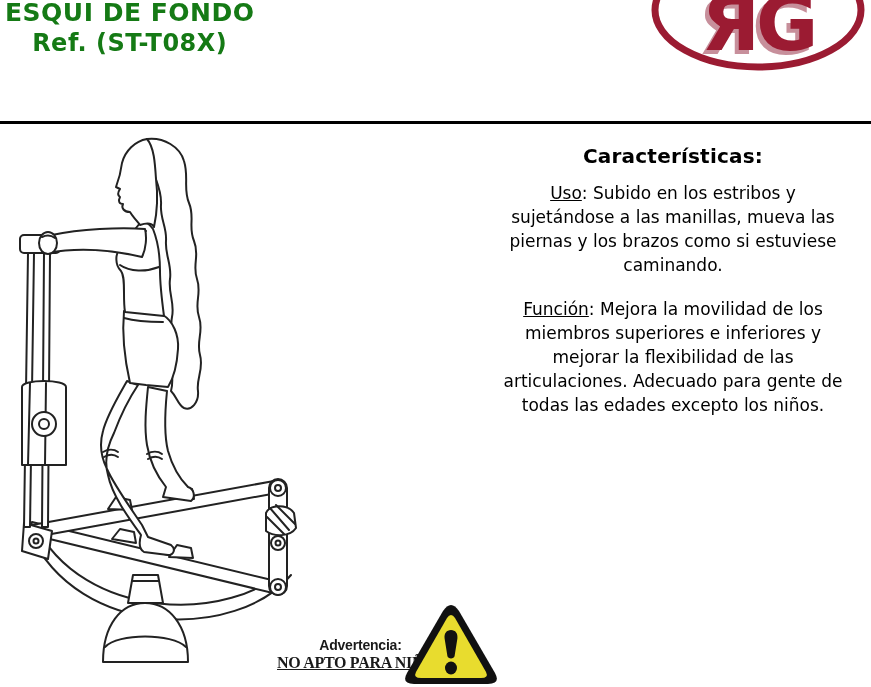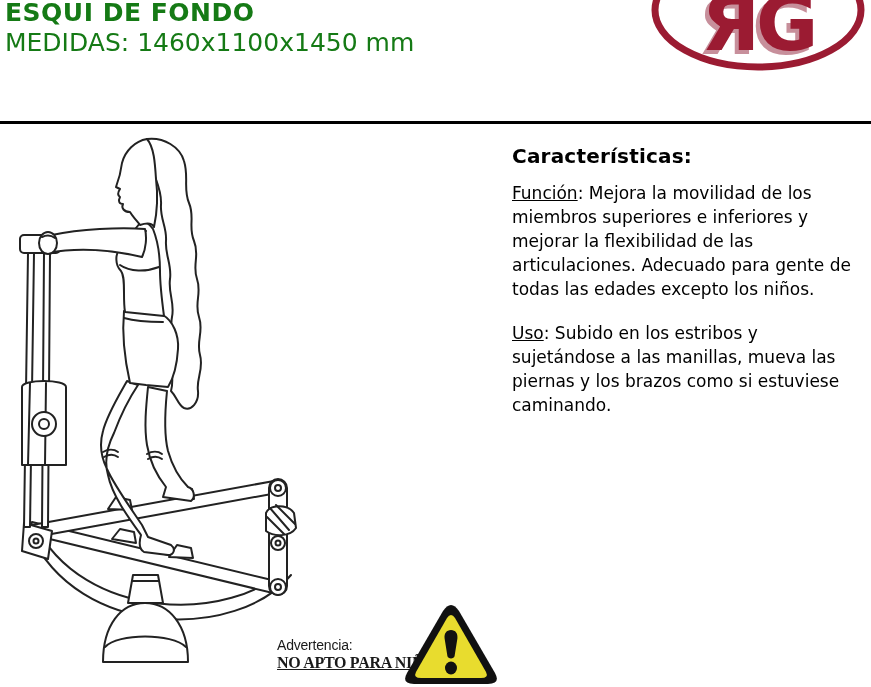--- a/index.html
+++ b/index.html
@@ -7,57 +7,58 @@
     --logo-red:#9b1b32;
     --logo-red-light:#c78f9b;
     --triangle-yellow:#e8dc2e;
     --ink:#1a1a1a;
   }
   *{margin:0;padding:0;box-sizing:border-box;}
   html,body{background:#fff;}
   #page{
     position:relative;width:871px;height:687px;background:#fff;overflow:hidden;
     font-family:"DejaVu Sans", sans-serif;
+    text-align:center;
   }
   
   .hdr{position:absolute;left:5px;top:-2px;color:var(--green);}
   .hdr .t1{font-size:25px;font-weight:bold;line-height:30px;letter-spacing:.5px;}
   .hdr .t2{font-size:24px;font-weight:bold;line-height:30px;letter-spacing:.5px;}
   .hdr .t3{font-size:25px;font-weight:normal;line-height:30px;}
   .logo{position:absolute;left:648px;top:0;}
   .logo-ellipse{fill:none;stroke:var(--logo-red);stroke-width:7px;}
   .logo-ink{fill:var(--logo-red);}
   .logo-ink-light{fill:var(--logo-red-light);}
   .logo text{font-family:"DejaVu Sans",sans-serif;font-weight:bold;}
   .divider{position:absolute;left:0;top:121px;width:871px;height:3px;background:#000;}
   
   .illus{position:absolute;left:8px;top:135px;}
   .ln{fill:none;stroke:#222;stroke-width:2;stroke-linecap:round;stroke-linejoin:round;}
   .shp{fill:#fff;stroke:#222;stroke-width:2;stroke-linecap:round;stroke-linejoin:round;}
   
-  .chars{position:absolute;left:512px;top:144px;width:354px;color:#000;}
+  .chars{position:absolute;left:496px;top:144px;width:354px;color:#000;}
   .chars h2{font-size:20px;font-weight:bold;margin-bottom:13px;letter-spacing:.2px;}
   .chars p{font-size:17px;line-height:24px;margin-bottom:20px;}
   .chars .lbl{text-decoration:underline;}
   
   .warn{position:absolute;left:277px;top:637px;color:var(--ink);font-family:"Liberation Sans",sans-serif;}
-  .warn .w1{font-size:14px;font-weight:normal;line-height:17px;letter-spacing:-.2px;}
+  .warn .w1{font-size:14px;font-weight:bold;line-height:17px;letter-spacing:-.2px;}
   .warn .w2{font-size:16px;font-weight:bold;text-decoration:underline;letter-spacing:-.3px;font-family:Liberation Serif, serif;}
   .tri{position:absolute;left:402px;top:602px;}
   .tri-yellow{fill:var(--triangle-yellow);}
   .tri-ink{fill:#111;}
 </style>
 </head>
 <body>
 
 <div id="page">
 
   <div class="hdr">
     <div class="t1">ESQUI DE FONDO</div>
-    <div class="t3">MEDIDAS: 1460x1100x1450 mm</div>
+    <div class="t2">Ref. (ST-T08X)</div>
   </div>
 
   <svg class="logo" width="220" height="76" viewBox="0 0 220 76" aria-hidden="true">
     <ellipse class="logo-ellipse" cx="110" cy="10" rx="103" ry="57"></ellipse>
     <text class="logo-ink-light" x="106" y="54" text-anchor="middle" font-size="76" letter-spacing="-4">ЯG</text>
     <text class="logo-ink" x="110" y="50" text-anchor="middle" font-size="76" letter-spacing="-4">ЯG</text>
   </svg>
 
   <div class="divider"></div>
 
@@ -136,22 +137,22 @@
       C110,57 109,60 112,62 C110,66 111,69 115,69 C113,73 116,77 122,77
       C125,82 129,86 132,90 C138,88 144,88 146,92 C149,78 150,60 148,44
       C147,28 146,12 139,4 Z"></path>
 
     <ellipse class="shp" cx="40" cy="108" rx="9" ry="11"></ellipse>
     <path class="ln" d="M34,102 C38,100 43,100 47,103"></path>
   </svg>
 
   <div class="chars">
     <h2>Características:</h2>
+    <p><span class="lbl">Uso</span><span>: </span><span>Subido en los estribos y sujetándose a las manillas, mueva las piernas y los brazos como si estuviese caminando.</span></p>
     <p><span class="lbl">Función</span><span>: </span><span>Mejora la movilidad de los miembros superiores e inferiores y mejorar la flexibilidad de las articulaciones. Adecuado para gente de todas las edades excepto los niños.</span></p>
-    <p><span class="lbl">Uso</span><span>: </span><span>Subido en los estribos y sujetándose a las manillas, mueva las piernas y los brazos como si estuviese caminando.</span></p>
   </div>
 
   <div class="warn">
     <div class="w1">Advertencia:</div>
     <div class="w2">NO APTO PARA NIÑOS</div>
   </div>
 
   <svg class="tri" width="98" height="85" viewBox="0 0 98 85" aria-hidden="true">
     <path class="tri-ink" d="M41,9 Q49,-3 57,9 L93,71 Q99,82 86,82 L12,82 Q-1,82 5,71 Z"></path>
     <path class="tri-yellow" d="M45,16 Q49,10 53,16 L84,70 Q87,76 79,76 L19,76 Q11,76 14,70 Z"></path>

